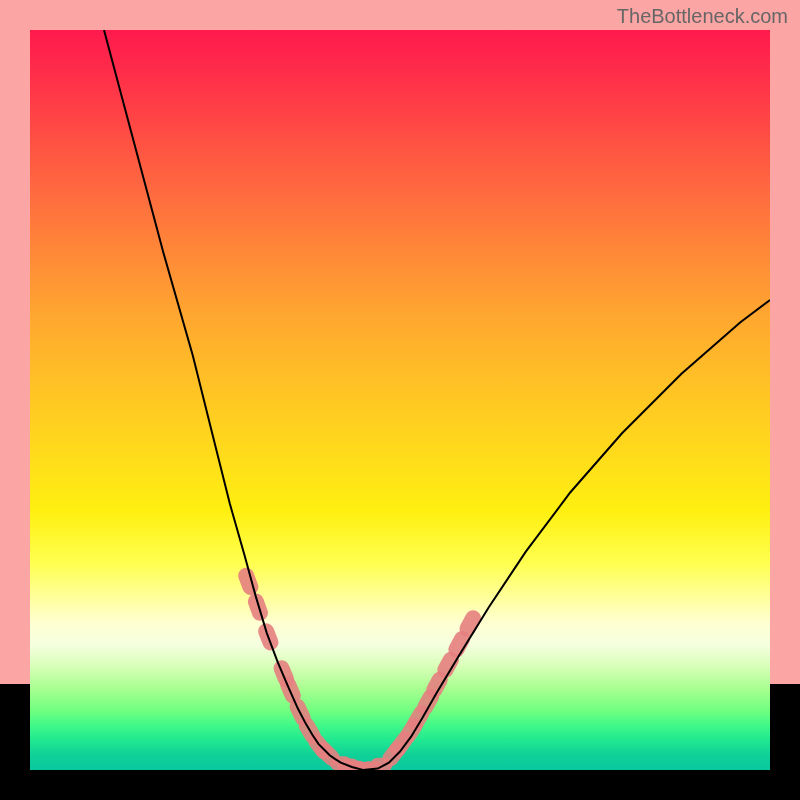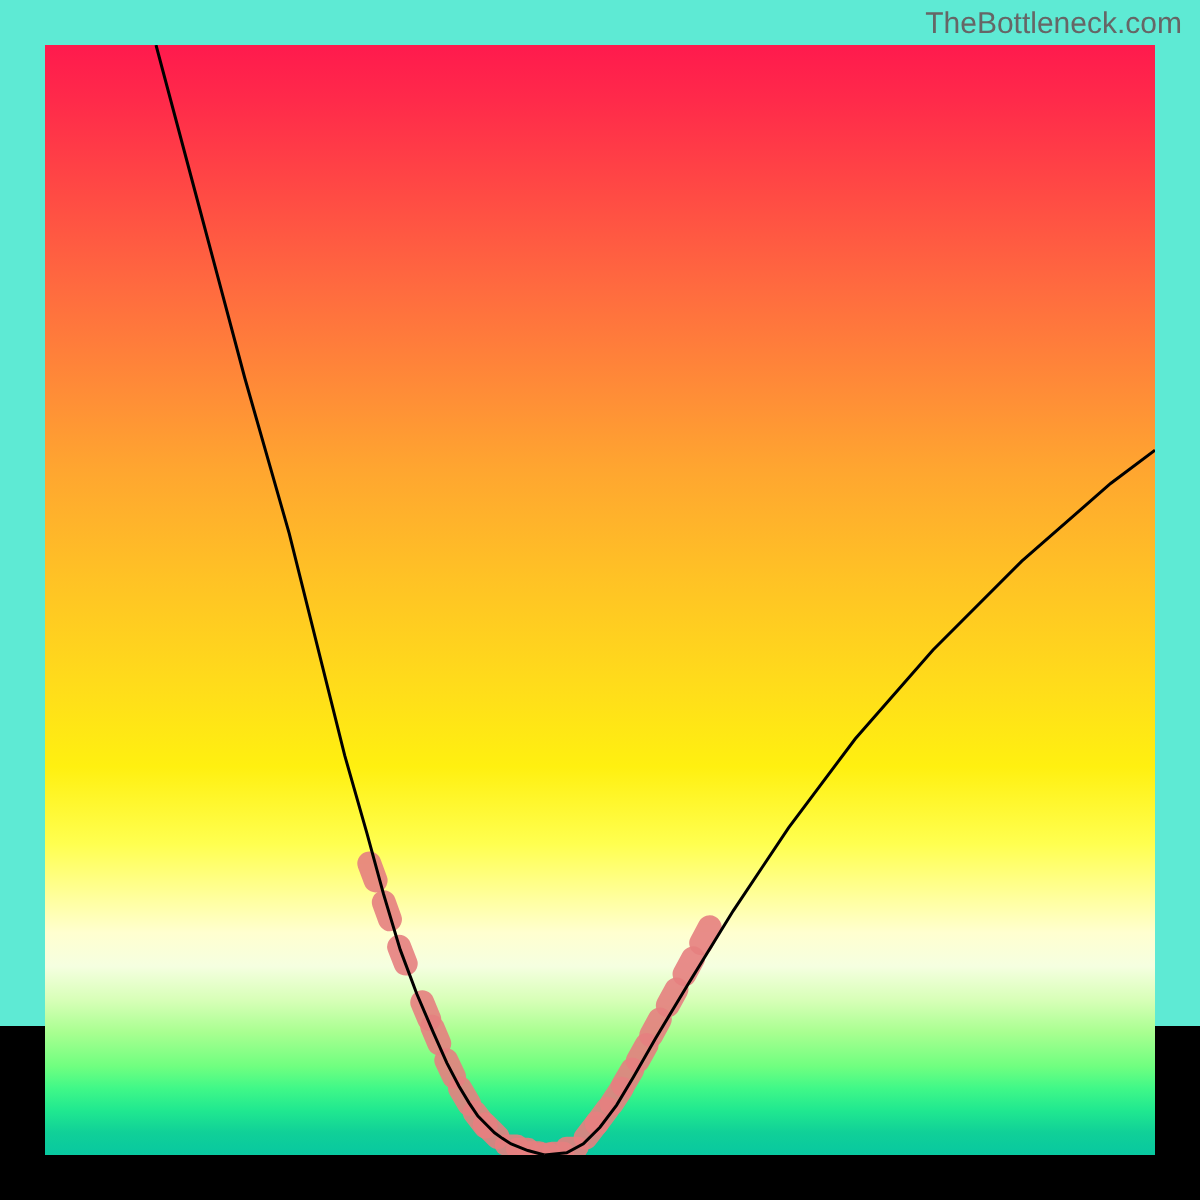--- a/index.html
+++ b/index.html
@@ -14,21 +14,21 @@
     position: relative;
     overflow: hidden;
     font-family: Arial, sans-serif;
   }
   .frame {
     position: absolute;
     top: 0;
     left: 0;
     width: 800px;
     height: 684px;
-    background: #5eead4;
+    background: #fca5a5;
   }
   .plot-area {
     position: absolute;
     top: 30px;
     left: 30px;
     width: 740px;
     height: 740px;
     background: linear-gradient(to bottom,
       #ff1a4d 0%,
       #ff2a4a 5%,

